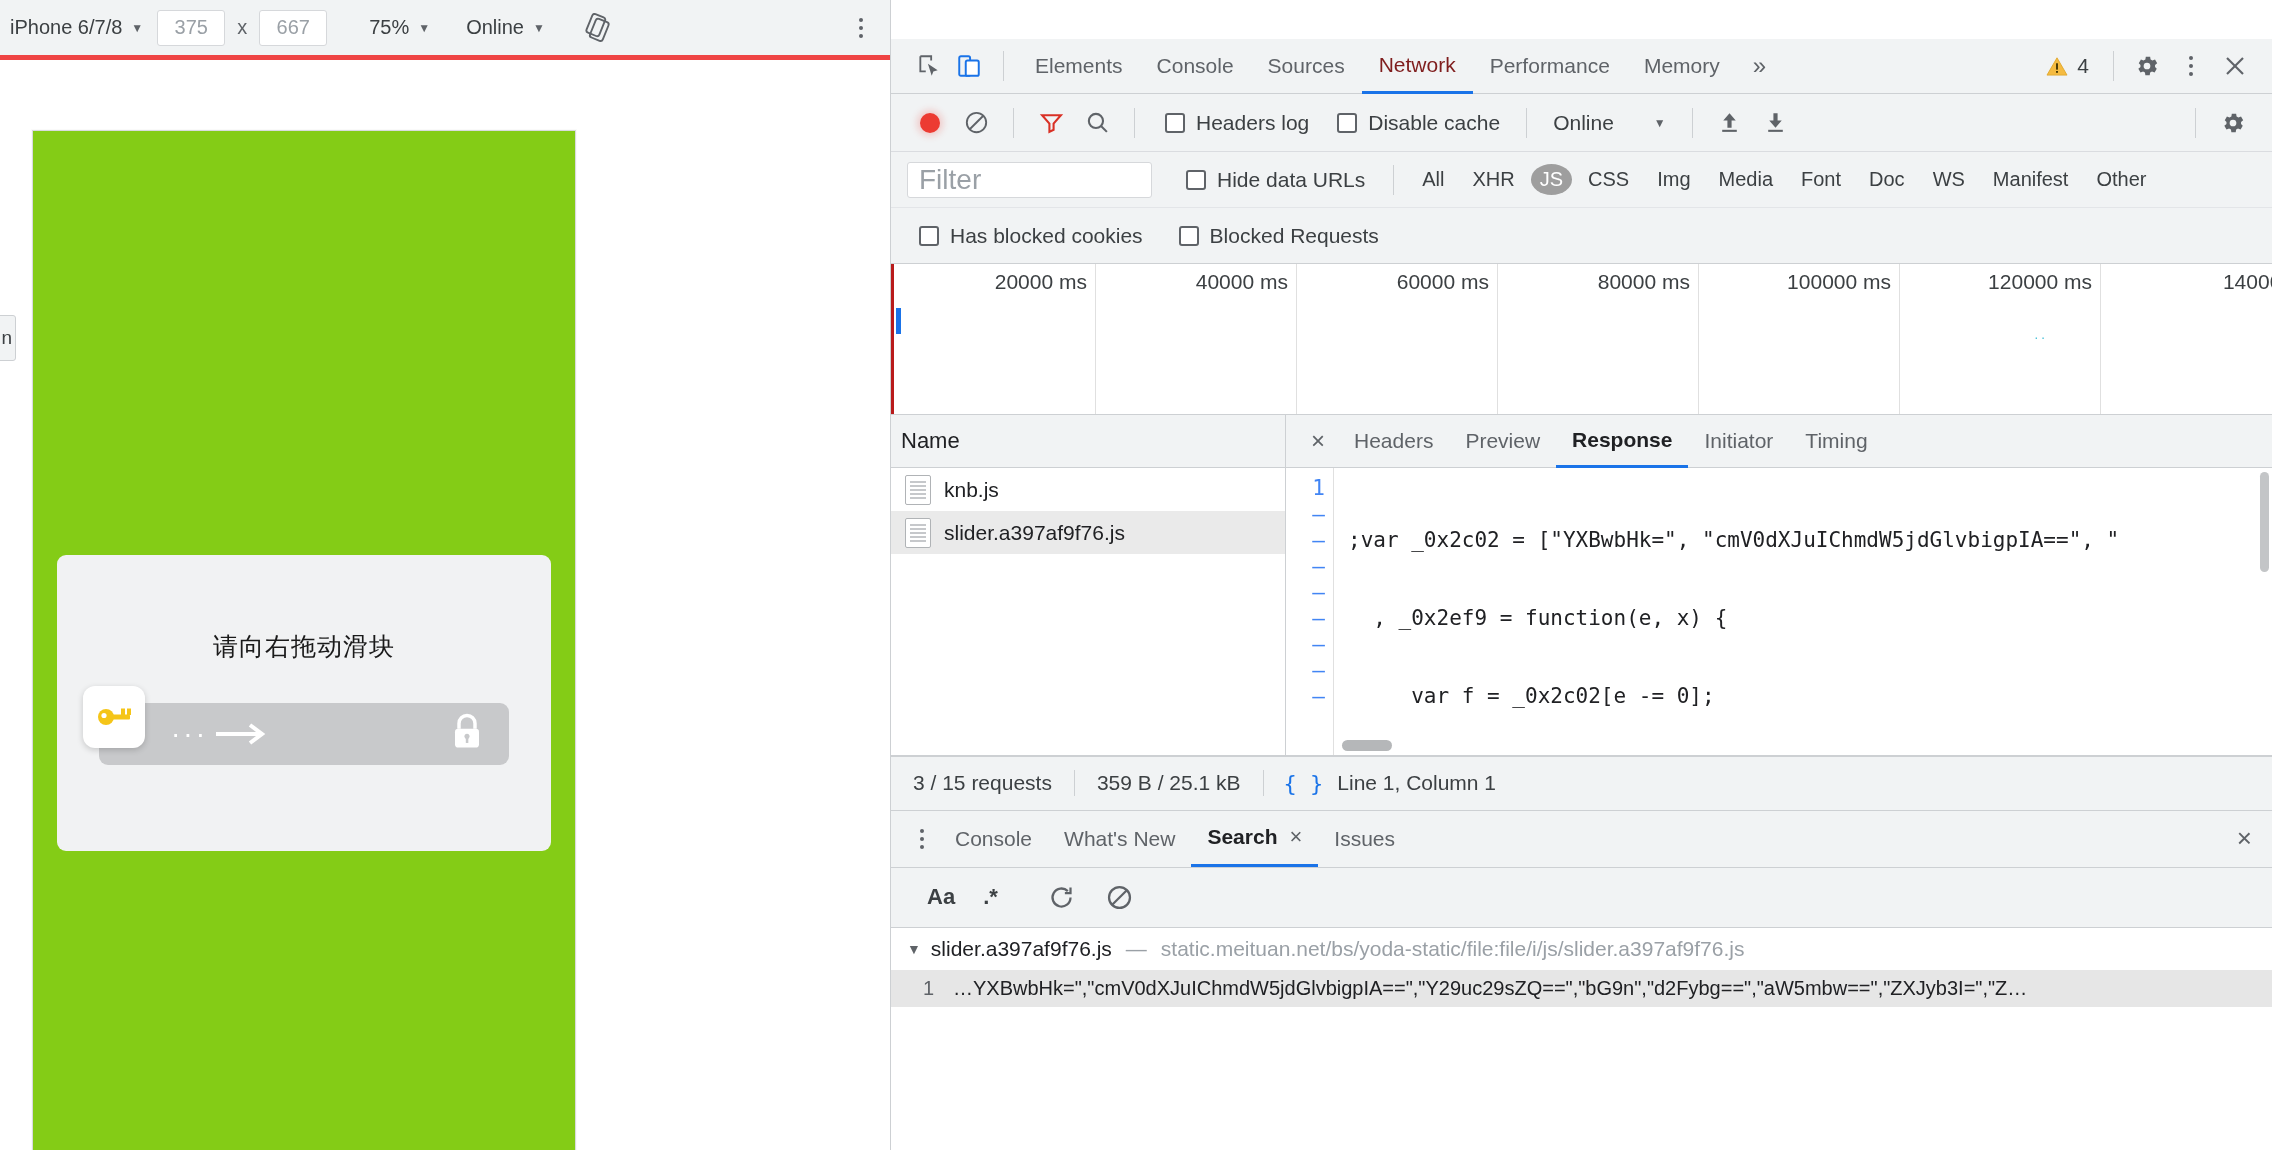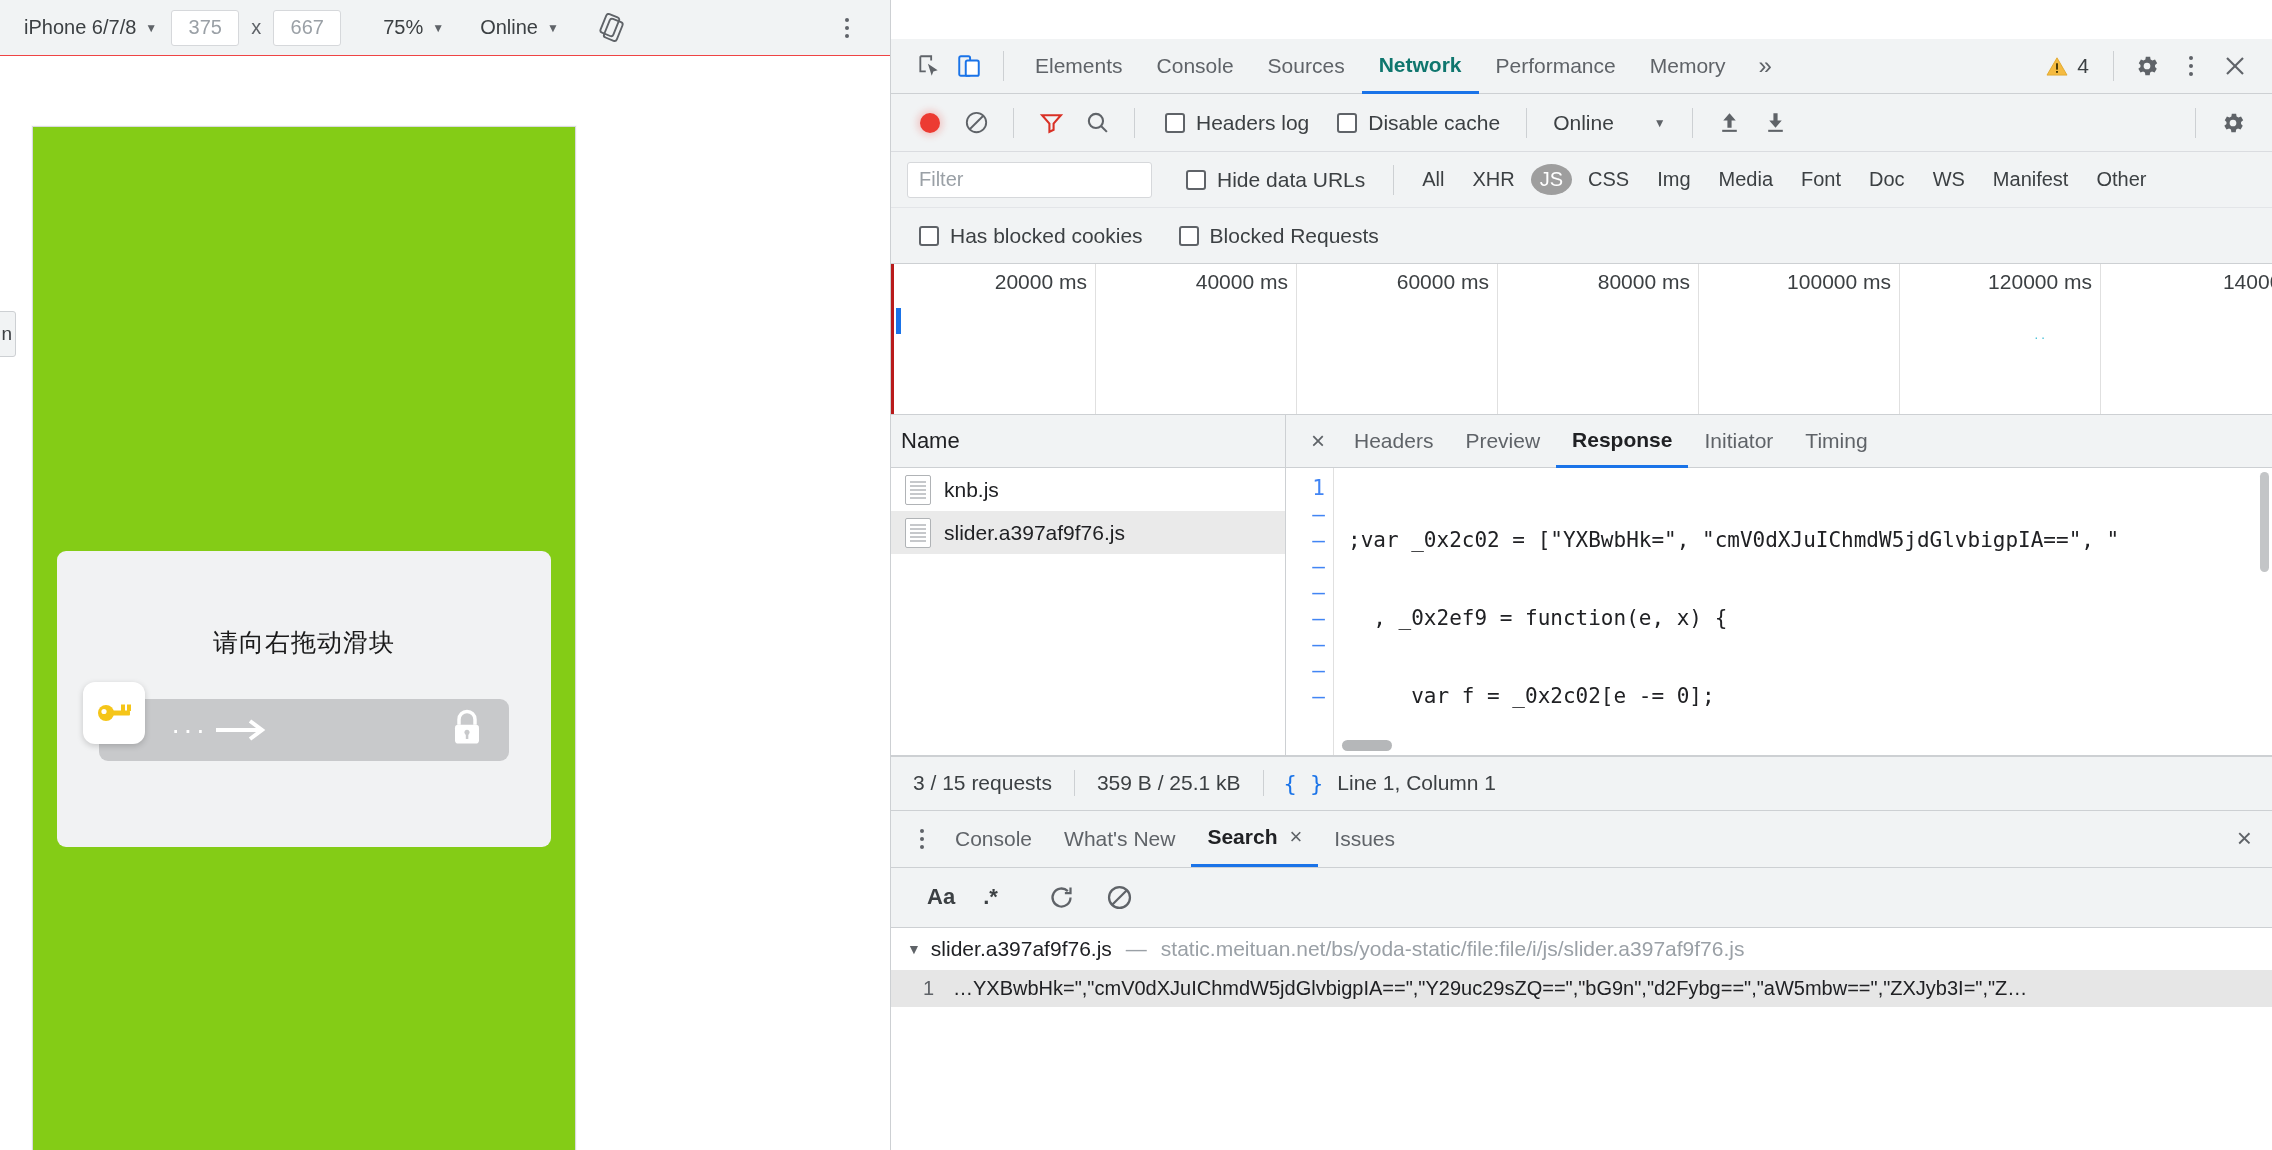--- a/index.html
+++ b/index.html
@@ -19,22 +19,22 @@
     width:890px;height:1150px;
     background:#fff;
     display:flex;flex-direction:column;
     position:relative;
     flex:0 0 890px;
   }
   .device-toolbar{
     height:55px;flex:0 0 55px;
     display:flex;align-items:center;
     background:#f1f3f4;
-    border-bottom:1px solid #ef4444;
-    padding:0 14px;
+    border-bottom:5px solid #ef4444;
+    padding:0 0;
     gap:0;
   }
   .dt-select{
     display:flex;align-items:center;gap:9px;
     padding:2px 10px;border-radius:3px;
     font-size:20px;color:#3c4043;cursor:default;white-space:nowrap;
   }
   .caret{font-size:12px;color:#5f6368;line-height:1;}
   .dt-num{
     width:66px;height:34px;border:1px solid #d6d8db;border-radius:3px;
@@ -107,21 +107,21 @@
     border-bottom:1px solid #cdd0d3;
     display:flex;align-items:center;padding-left:18px;box-sizing:border-box;margin-top:39px;
   }
   .insp-btn{width:40px;height:38px;display:flex;align-items:center;justify-content:center;border-radius:3px;}
   .insp-btn.active{}
   .vsep{width:1px;height:30px;background:#cdd0d3;margin:0 14px;}
   .main-tab{
     padding:0 17px;height:55px;display:flex;align-items:center;
     font-size:21px;color:#5f6368;white-space:nowrap;box-sizing:border-box;
   }
-  .main-tab.sel{color:#0f766e;font-weight:bold;border-bottom:3px solid #1a73e8;}
+  .main-tab.sel{color:#7f1d1d;font-weight:normal;border-bottom:3px solid #1a73e8;}
   .tab-more{padding:0 16px;font-size:24px;color:#5f6368;}
   .dt-right{margin-left:auto;display:flex;align-items:center;padding-right:16px;gap:2px;}
   .warn-chip{display:flex;align-items:center;gap:9px;padding:0 12px;font-size:21px;color:#3c4043;}
   .icon-btn{width:42px;height:42px;display:flex;align-items:center;justify-content:center;border-radius:3px;}
 
   
   .net-toolbar{
     height:58px;flex:0 0 58px;background:#f1f3f4;border-bottom:1px solid #dadce0;
     display:flex;align-items:center;padding:0 16px;box-sizing:border-box;gap:0;
   }
@@ -134,21 +134,21 @@
   .nt-spacer{flex:1;}
 
   
   .filter-row{
     height:56px;flex:0 0 56px;background:#f1f3f4;border-bottom:1px solid #e3e5e8;
     display:flex;align-items:center;padding:0 16px;box-sizing:border-box;
   }
   .filter-input{
     width:245px;height:36px;border:1px solid #d6d8db;border-radius:3px;background:#fff;
     display:flex;align-items:center;padding:0 11px;box-sizing:border-box;
-    font-size:20px;color:#9aa0a6;
+    font-size:28px;color:#9aa0a6;
   }
   .fr-sep{width:1px;height:30px;background:#cdd0d3;margin:0 16px;}
   .type-chip{padding:4px 12px;border-radius:12px;font-size:20px;color:#3c4043;margin-right:4px;white-space:nowrap;}
   .type-chip.on{background:#9e9e9e;color:#fff;border-radius:50%;padding:4px 9px;}
   .cookie-row{
     height:56px;flex:0 0 56px;background:#f1f3f4;border-bottom:1px solid #cdd0d3;
     display:flex;align-items:center;padding:0 24px;box-sizing:border-box;gap:32px;
   }
 
   

